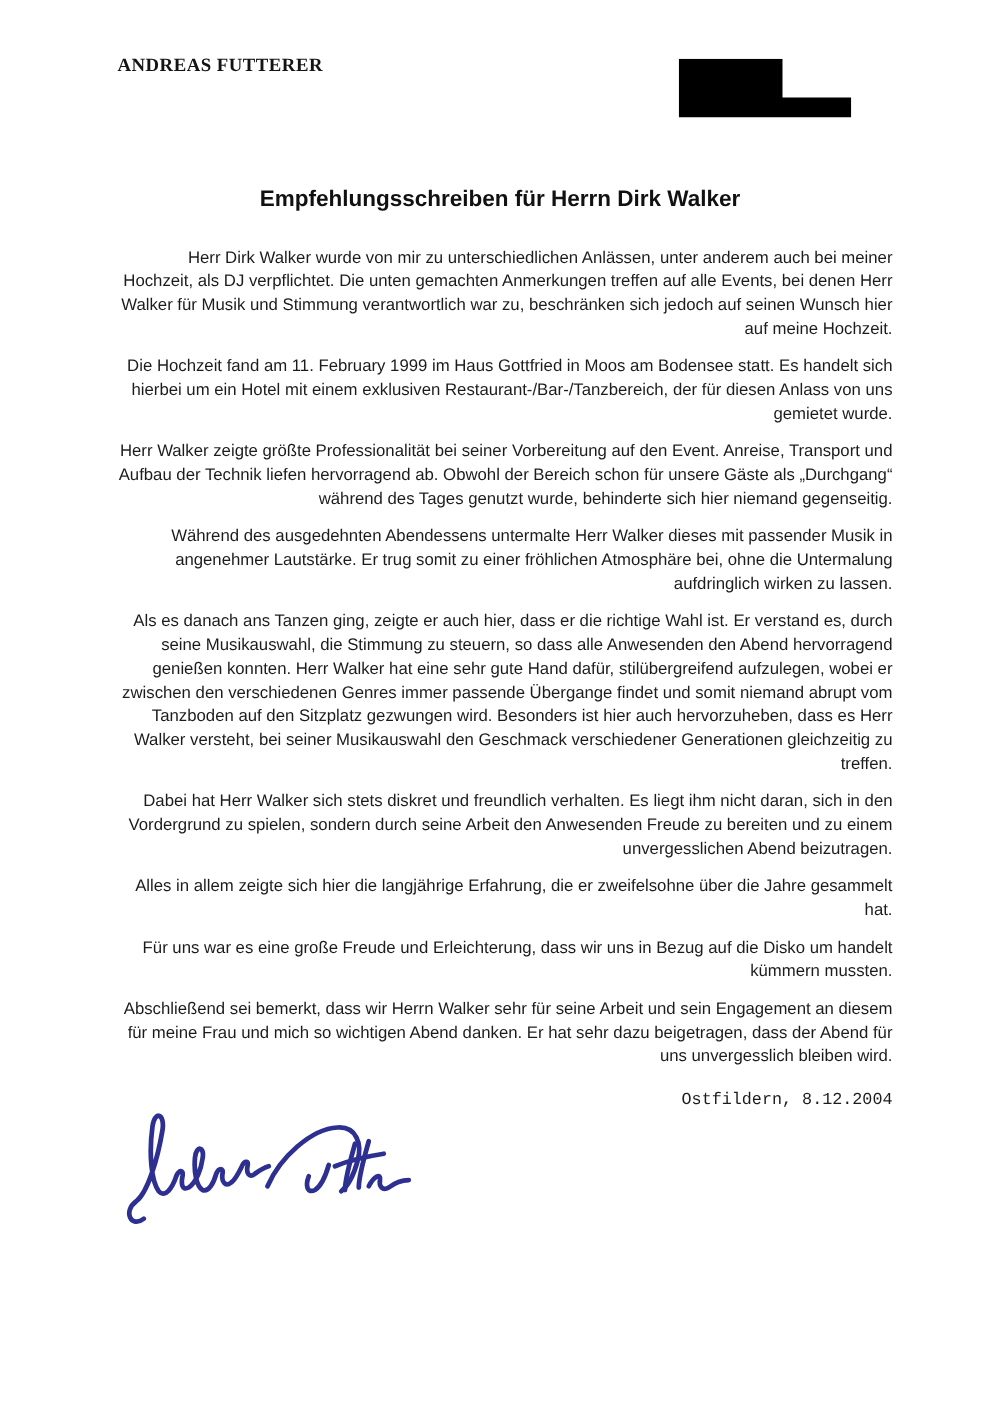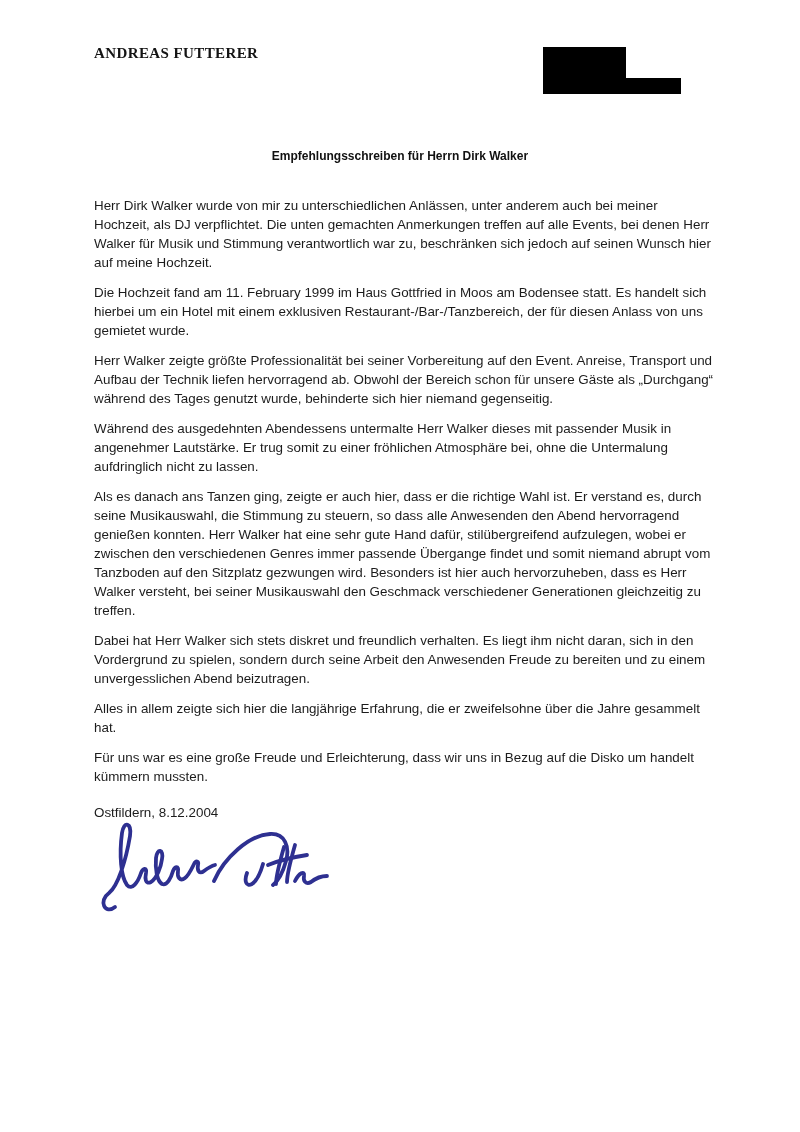--- a/index.html
+++ b/index.html
@@ -36,38 +36,39 @@
     height: 47px;
     display: block;
   }
   .letter-title {
     position: absolute;
     top: 149px;
     left: 0;
     width: 100%;
     text-align: center;
     font-weight: bold;
-    font-size: 12px;
+    font-size: 18px;
     color: #111111;
   }
   .letter-body {
     position: absolute;
     left: 94px;
     top: 196px;
     width: 620px;
     font-size: 13.4px;
     line-height: 19px;
-    text-align: left;
+    text-align: right;
   }
   .letter-body p {
     margin: 0 0 11px 0;
   }
   .dateline {
     margin-top: 17px !important;
     margin-bottom: 0 !important;
+    font-family: Liberation Mono, monospace;
   }
   .signature-wrap {
     margin-top: -2px;
     margin-left: 4px;
     height: 100px;
   }
   .signature-svg {
     display: block;
     width: 232px;
     height: 100px;
@@ -83,25 +84,26 @@
   <svg class="redacted-block" viewBox="0 0 138 47" xmlns="http://www.w3.org/2000/svg" aria-hidden="true">
     <polygon points="0,0 83,0 83,31 138,31 138,47 0,47" fill="#000000"></polygon>
   </svg>
 
   <div class="letter-title">Empfehlungsschreiben für Herrn Dirk Walker</div>
 
   <div class="letter-body">
     <p>Herr Dirk Walker wurde von mir zu unterschiedlichen Anlässen, unter anderem auch bei meiner Hochzeit, als DJ verpflichtet. Die unten gemachten Anmerkungen treffen auf alle Events, bei denen Herr Walker für Musik und Stimmung verantwortlich war zu, beschränken sich jedoch auf seinen Wunsch hier auf meine Hochzeit.</p>
     <p>Die Hochzeit fand am 11. February 1999 im Haus Gottfried in Moos am Bodensee statt. Es handelt sich hierbei um ein Hotel mit einem exklusiven Restaurant-/Bar-/Tanzbereich, der für diesen Anlass von uns gemietet wurde.</p>
     <p>Herr Walker zeigte größte Professionalität bei seiner Vorbereitung auf den Event. Anreise, Transport und Aufbau der Technik liefen hervorragend ab. Obwohl der Bereich schon für unsere Gäste als „Durchgang“ während des Tages genutzt wurde, behinderte sich hier niemand gegenseitig.</p>
-    <p>Während des ausgedehnten Abendessens untermalte Herr Walker dieses mit passender Musik in angenehmer Lautstärke. Er trug somit zu einer fröhlichen Atmosphäre bei, ohne die Untermalung aufdringlich nicht zu lassen.</p>
+    <p>Während des ausgedehnten Abendessens untermalte Herr Walker dieses mit passender Musik in angenehmer Lautstärke. Er trug somit zu einer fröhlichen Atmosphäre bei, ohne die Untermalung aufdringlich wirken zu lassen.</p>
     <p>Als es danach ans Tanzen ging, zeigte er auch hier, dass er die richtige Wahl ist. Er verstand es, durch seine Musikauswahl, die Stimmung zu steuern, so dass alle Anwesenden den Abend hervorragend genießen konnten. Herr Walker hat eine sehr gute Hand dafür, stilübergreifend aufzulegen, wobei er zwischen den verschiedenen Genres immer passende Übergange findet und somit niemand abrupt vom Tanzboden auf den Sitzplatz gezwungen wird. Besonders ist hier auch hervorzuheben, dass es Herr Walker versteht, bei seiner Musikauswahl den Geschmack verschiedener Generationen gleichzeitig zu treffen.</p>
     <p>Dabei hat Herr Walker sich stets diskret und freundlich verhalten. Es liegt ihm nicht daran, sich in den Vordergrund zu spielen, sondern durch seine Arbeit den Anwesenden Freude zu bereiten und zu einem unvergesslichen Abend beizutragen.</p>
     <p>Alles in allem zeigte sich hier die langjährige Erfahrung, die er zweifelsohne über die Jahre gesammelt hat.</p>
     <p>Für uns war es eine große Freude und Erleichterung, dass wir uns in Bezug auf die Disko um handelt kümmern mussten.</p>
+    <p>Abschließend sei bemerkt, dass wir Herrn Walker sehr für seine Arbeit und sein Engagement an diesem für meine Frau und mich so wichtigen Abend danken. Er hat sehr dazu beigetragen, dass der Abend für uns unvergesslich bleiben wird.</p>
 
     <p class="dateline">Ostfildern, 8.12.2004</p>
 
     <div class="signature-wrap">
       <svg class="signature-svg" viewBox="0 0 232 100" xmlns="http://www.w3.org/2000/svg" aria-hidden="true">
         <g fill="none" stroke="#2e3091" stroke-width="3.8" stroke-linecap="round" stroke-linejoin="round">
 
           <path d="M17,87
                    C7,95 0,81 11,73
                    C20,66 28,40 32,16

